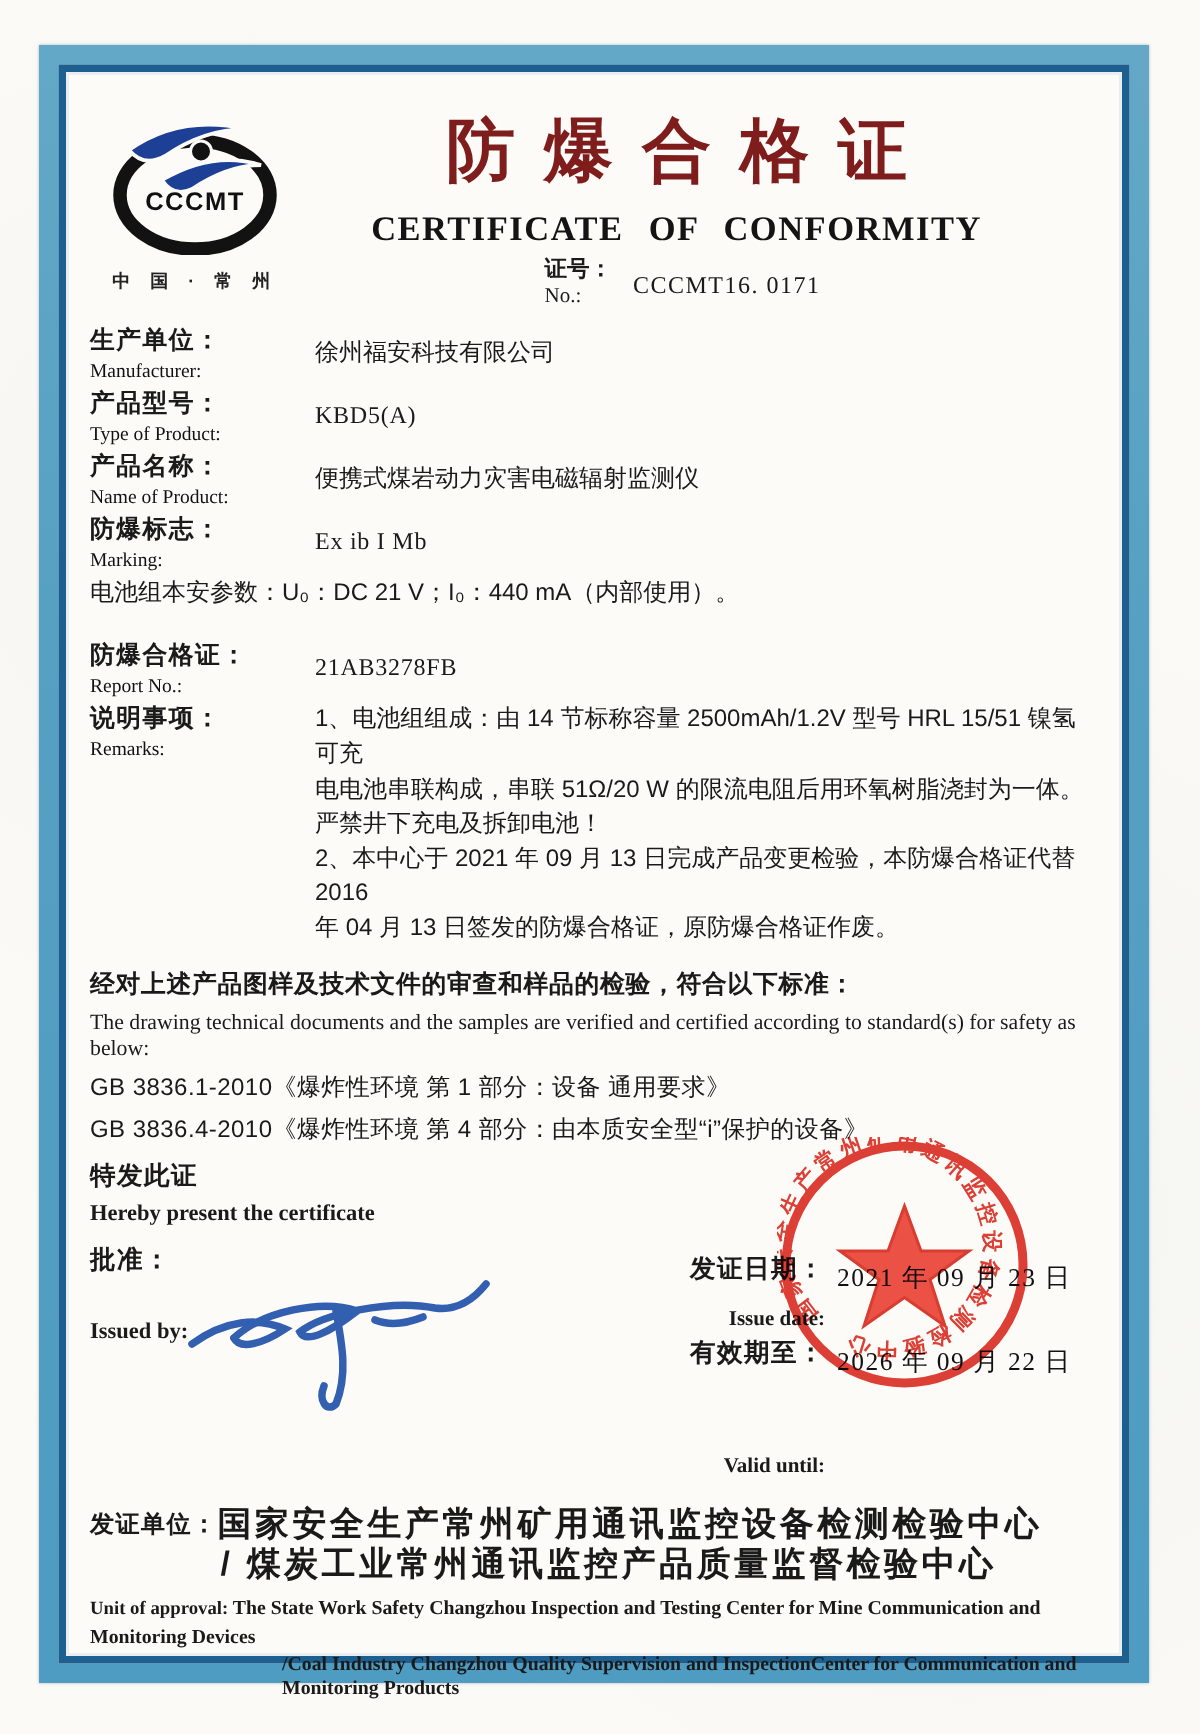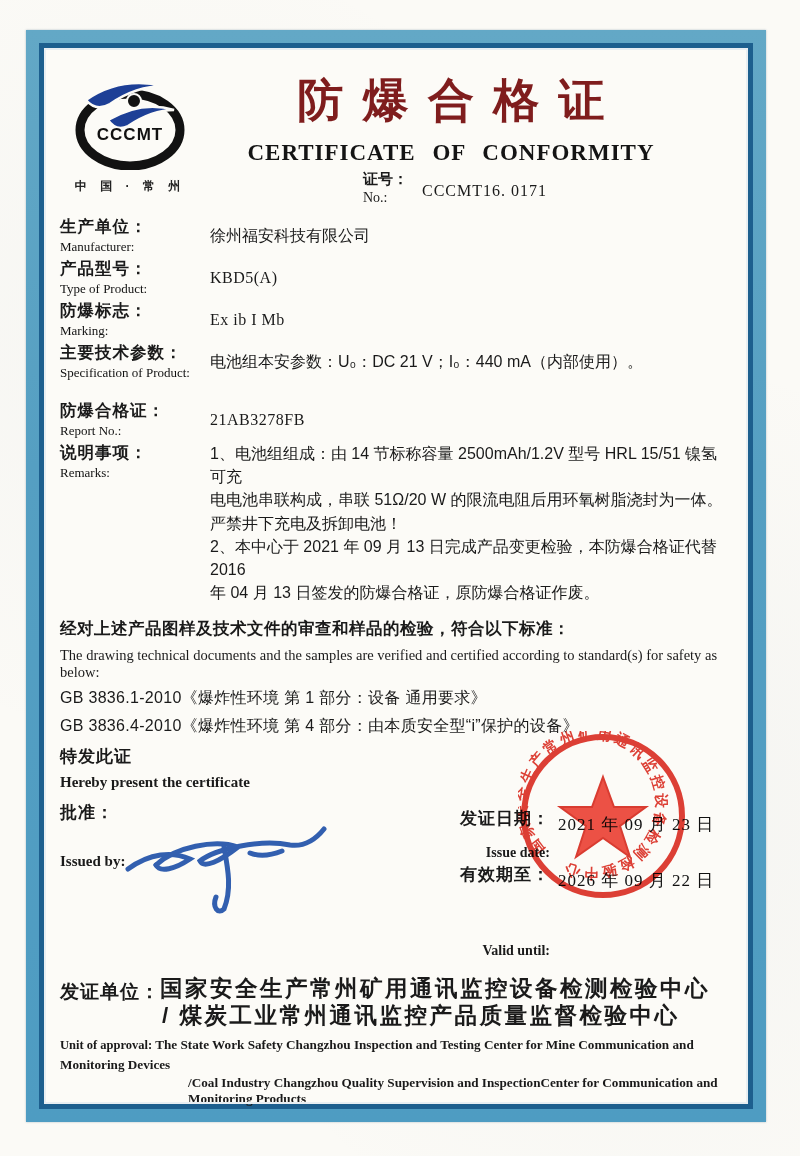--- a/index.html
+++ b/index.html
@@ -81,21 +81,21 @@
   .issue-date-en { left:370px; top:50px; }
   .valid-cn { left:370px; top:68px; }
   .valid-en { left:370px; top:104px;margin-top:44px; }
   .date-val { position:absolute; font-family:"Liberation Serif", serif; font-size:17px; letter-spacing:1px; color:#111; z-index:2; }
   .date1 { left:498px; top:18px; }
   .date2 { left:498px; top:74px; }
   .stamp { position:absolute; left:458px; top:-64px; width:170px; height:170px; z-index:3; mix-blend-mode:multiply; opacity:.92; pointer-events:none; }
   
   .issuer { margin-top:22px; }
   .issuer-row { display:flex; align-items:flex-start; }
-  .issuer-label { font-size:19px; font-weight:bold; flex:none; padding-top:4px; letter-spacing:1px; }
+  .issuer-label { font-size:16px; font-weight:bold; flex:none; padding-top:4px; letter-spacing:1px; }
   .issuer-lines { flex:1; }
   .issuer-line-cn { font-size:22.5px; font-weight:bold; letter-spacing:2.5px; line-height:1.2; }
   .issuer-line-cn.second { padding-left:2px; }
   .issuer-en { font-family:"Liberation Serif", serif; font-weight:bold; font-size:13.2px; margin-top:6px; line-height:1.5; }
   .issuer-en .lbl { font-size:12.5px; }
   .issuer-en-line2 { font-family:"Liberation Serif", serif; font-weight:bold; font-size:13.2px; padding-left:128px; }
 </style>
 </head>
 <body>
 
@@ -139,34 +139,37 @@
     </div>
 
     <div class="field">
       <div class="field-label">
         <div class="flabel-cn">产品型号：</div>
         <div class="flabel-en">Type of Product:</div>
       </div>
       <div class="field-value serifv">KBD5(A)</div>
     </div>
 
+    <div class="field">
+      <div class="field-label">
+        <div class="flabel-cn">产品名称：</div>
+        <div class="flabel-en">Name of Product:</div>
+      </div>
+      <div class="field-value">便携式煤岩动力灾害电磁辐射监测仪</div>
+    </div>
 
     <div class="field">
       <div class="field-label">
         <div class="flabel-cn">防爆标志：</div>
         <div class="flabel-en">Marking:</div>
       </div>
       <div class="field-value serifv">Ex ib I Mb</div>
     </div>
 
     <div class="field">
-      <div class="field-label">
-        <div class="flabel-cn">主要技术参数：</div>
-        <div class="flabel-en">Specification of Product:</div>
-      </div>
       <div class="field-value">电池组本安参数：U₀：DC 21 V；I₀：440 mA（内部使用）。</div>
     </div>
 
     <div class="gap-sm"></div>
 
     <div class="field">
       <div class="field-label">
         <div class="flabel-cn">防爆合格证：</div>
         <div class="flabel-en">Report No.:</div>
       </div>

